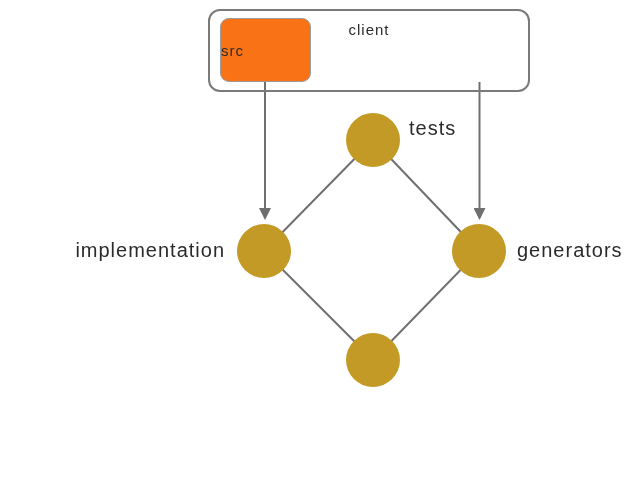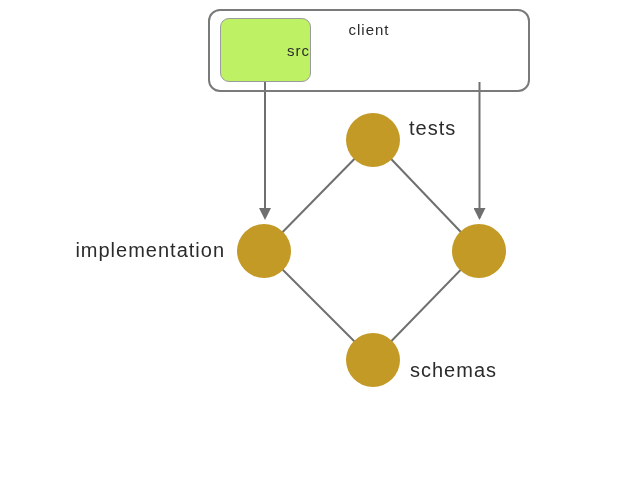--- a/index.html
+++ b/index.html
@@ -21,22 +21,22 @@
     border: 2px solid #7a7a7a; border-radius: 12px; box-sizing: border-box;
     z-index: 2; background: transparent;
   }
   .client-label {
     position: absolute; left: 0; right: 0; top: 10px;
     text-align: center; font-size: 15px; letter-spacing: 1px; color: #2b2b2b;
   }
   .inner-box {
     position: absolute; top: 7px; width: 91px; height: 64px;
     border: 1.5px solid #9b9b9b; border-radius: 9px; box-sizing: border-box;
-    display: flex; align-items: center; justify-content: flex-end;
-    font-size: 15px; letter-spacing: 1px; color: #2b2b2b; background: #bef264;
+    display: flex; align-items: center; justify-content: flex-start;
+    font-size: 15px; letter-spacing: 1px; color: #2b2b2b; background: #f97316;
   }
   .inner-box.src  { left: 10px; }
   .inner-box.test { left: 215px; }
 
   
   .node {
     position: absolute; width: 54px; height: 54px; border-radius: 50%;
     background: #c49a26; z-index: 3;
   }
   .node.tests          { left: 298px; top: 113px; }
@@ -80,15 +80,15 @@
     </div>
   </div>
 
   <div class="node tests"></div>
   <div class="node implementation"></div>
   <div class="node generators"></div>
   <div class="node schemas"></div>
 
   <div class="node-label label-tests">tests</div>
   <div class="node-label label-implementation">implementation</div>
-  <div class="node-label label-schemas">schemas</div>
+  <div class="node-label label-generators">generators</div>
 
 </div>
 
 </body></html>

